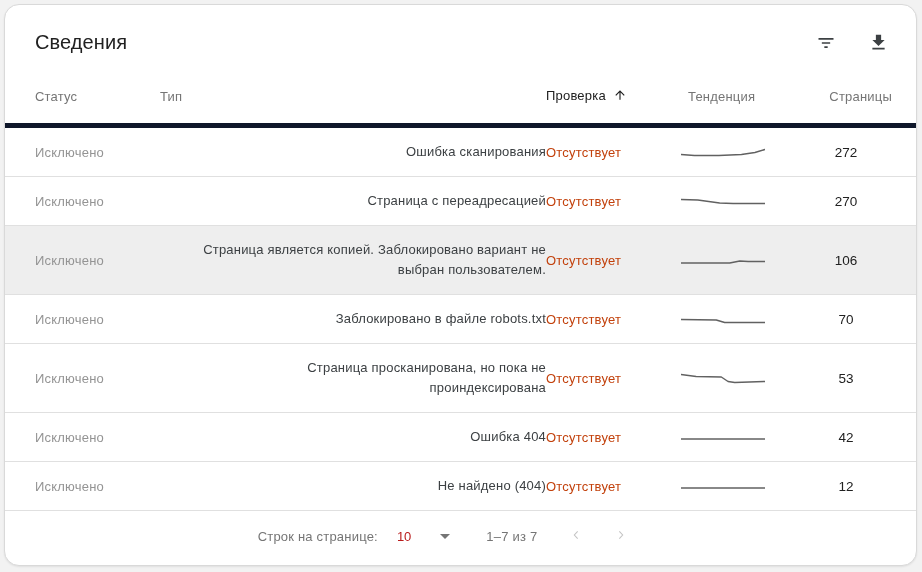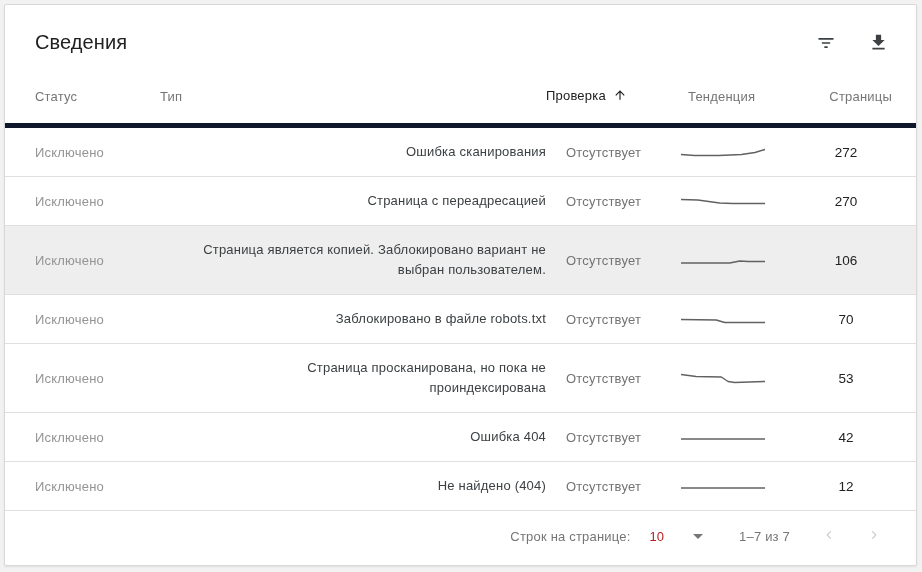--- a/index.html
+++ b/index.html
@@ -8,21 +8,21 @@
     background: #f2f2f2;
     font-family: "Liberation Sans", "DejaVu Sans", sans-serif;
     overflow: hidden;
   }
   .card {
     position: absolute;
     left: 4px; top: 4px;
     width: 913px; height: 562px;
     background: #ffffff;
     border: 1px solid #d9d9d9;
-    border-radius: 2px;
+    border-radius: 15px;
     box-shadow: 0 1px 2px rgba(0,0,0,0.08);
     display: flex;
     flex-direction: column;
     overflow: hidden;
   }
   
   .topbar {
     display: flex;
     align-items: flex-start;
     justify-content: space-between;
@@ -66,30 +66,30 @@
     font-size: 13px;
     padding-top: 14px;
     padding-bottom: 14px;
     min-height: 48px;
     cursor: pointer;
   }
   .trow.highlighted { background: #eeeeee; }
   .cell-status { color: #949494; letter-spacing: 0.2px; }
   .cell-type { color: #3c4043; line-height: 20px; letter-spacing: 0.2px; text-align: right; }
   .cell-type span { display: inline-block; max-width: 345px; }
-  .cell-verification { color: #737373; letter-spacing: 0.2px; margin-left: 20px; }
+  .cell-verification { color: #c2410c; letter-spacing: 0.2px; }
   .cell-trend { position: relative; left: -7px; }
   .cell-trend svg { display: block; }
   .cell-pages { text-align: center; color: #212121; font-size: 13.5px; }
   
   .tfoot {
     margin-top: auto;
     display: flex;
     align-items: center;
-    justify-content: flex-end;
+    justify-content: center;
     padding: 0 20px 6px 0;
     min-height: 56px;
     font-size: 13px;
     color: #757575;
   }
   .rpp-label { letter-spacing: 0.2px; }
   .rpp-select {
     display: flex; align-items: center;
     gap: 29px;
     margin-left: 19px;

